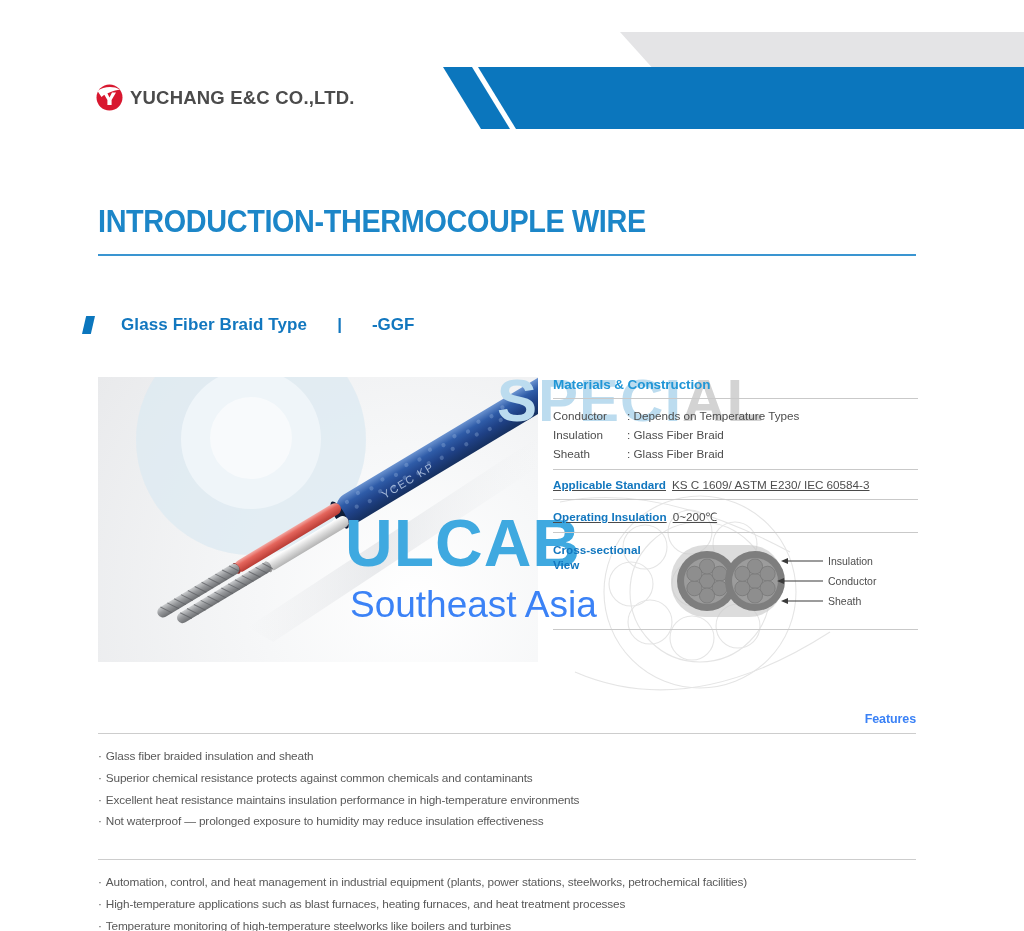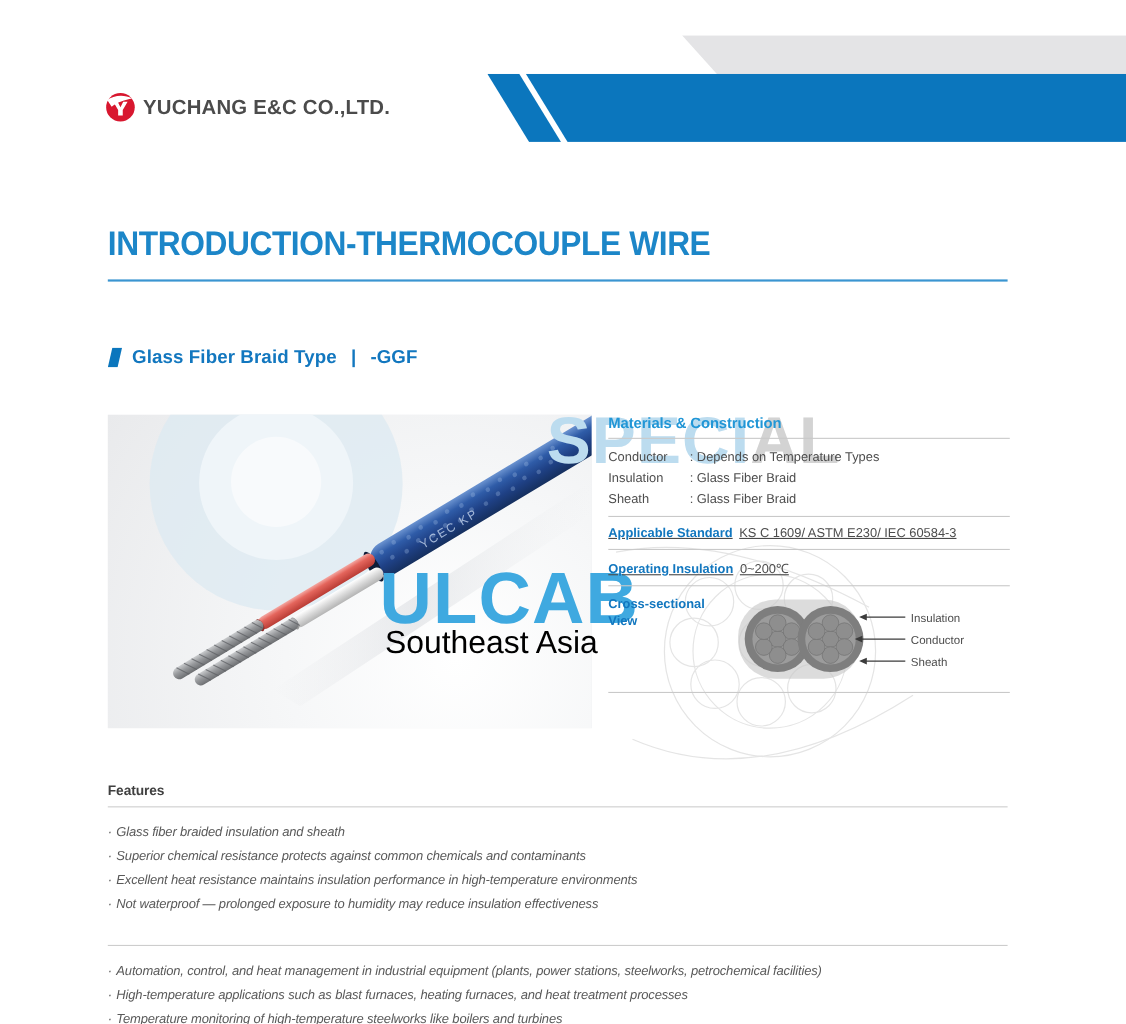--- a/index.html
+++ b/index.html
@@ -84,24 +84,24 @@
   .title-rule {
     position: absolute;
     left: 98px; top: 222px;
     width: 818px; height: 2px;
     background: #3a95d1;
   }
 
   
   .subtitle-row {
     position: absolute;
-    left: 98px; top: 283px;
+    left: 82px; top: 283px;
     display: flex;
     align-items: center;
-    gap: 9px;
+    gap: 26px;
   }
   .sub-slash {
     width: 13px; height: 18px;
     background: #0b76bd;
     clip-path: polygon(32% 0, 100% 0, 68% 100%, 0 100%);
     flex: none;
   }
   .sub-label {
     font-size: 17px;
     font-weight: bold;
@@ -218,36 +218,36 @@
     position: absolute;
     left: 110px; top: 2px;
     width: 255px; height: 92px;
   }
 
   
   .section { position: absolute; left: 98px; width: 818px; }
   .sec-h {
     font-size: 12.5px;
     font-weight: bold;
-    color: #404040;
+    color: #3b82f6;
     letter-spacing: -0.1px;
+    text-align: right;
   }
   .sec-rule {
     margin-top: 7px;
     width: 100%; height: 1px;
     background: #cdcdcd;
   }
   .bullets { margin-top: 12px; }
   .bullet {
     font-size: 11.8px;
     color: #595959;
     line-height: 21.8px;
     letter-spacing: -0.15px;
     white-space: nowrap;
-    font-style: italic;
   }
   .bullet .dot { margin-right: 4px; }
 
   
   .watermark {
     position: absolute;
     left: 0; top: 0;
     width: 1024px; height: 931px;
     pointer-events: none;
     overflow: hidden;
@@ -266,23 +266,23 @@
     position: absolute;
     left: 345px; top: 473px;
     font-size: 66px;
     font-weight: bold;
     color: #3fa9e0;
     letter-spacing: 1px;
     white-space: nowrap;
   }
   .wm-line3 {
     position: absolute;
-    left: 350px; top: 537px;
-    font-size: 29px;
-    color: #000000;
+    left: 350px; top: 552px;
+    font-size: 37px;
+    color: #3b82f6;
     white-space: nowrap;
   }
 </style>
 </head>
 <body>
 
 <div class="page">
 
   <div class="header">
     <div class="hdr-grey"></div>

